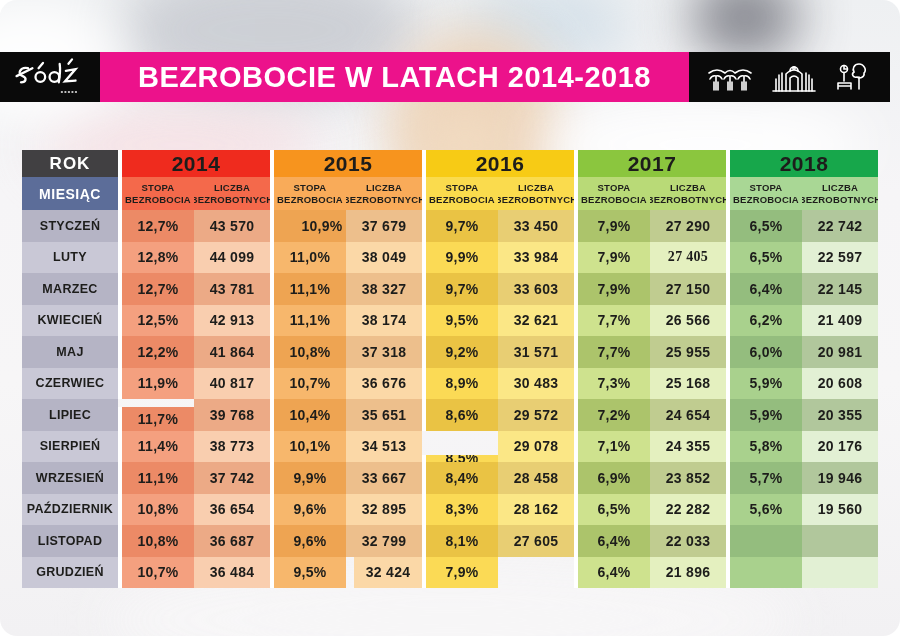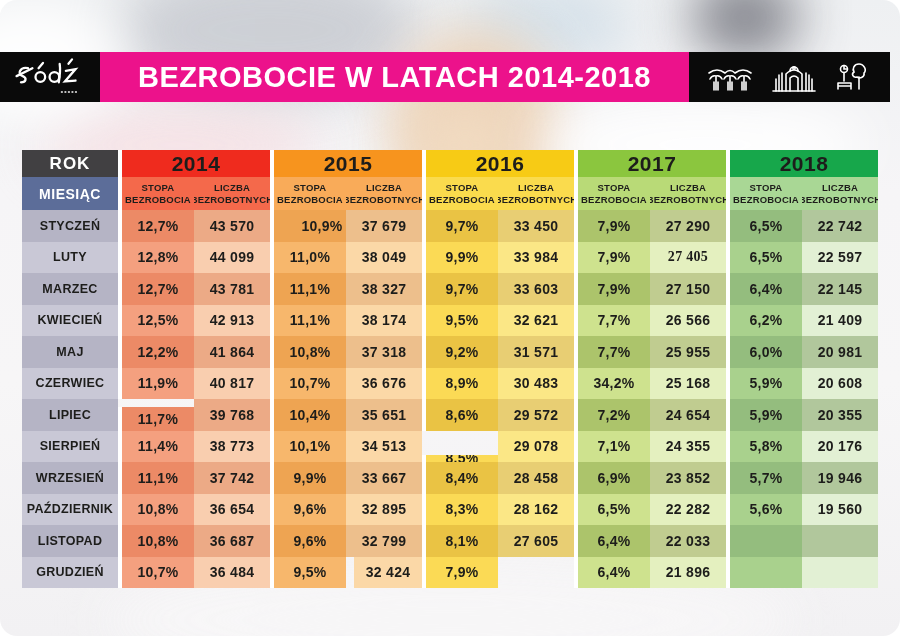--- a/index.html
+++ b/index.html
@@ -211,21 +211,21 @@
       <div class="cell datacell" style="background: rgb(192, 204, 144);">25 955</div>
       <div class="cell datacell sep" style="background: rgb(148, 189, 126);">6,0%</div>
       <div class="cell datacell" style="background: rgb(177, 199, 156);">20 981</div>
       <div class="cell monthcell" style="background: rgb(201, 200, 214);">CZERWIEC</div>
       <div class="cell datacell sep" style="background: rgb(244, 160, 127);">11,9%</div>
       <div class="cell datacell" style="background: rgb(249, 206, 175);">40 817</div>
       <div class="cell datacell sep" style="background: rgb(247, 183, 108);">10,7%</div>
       <div class="cell datacell" style="background: rgb(251, 216, 167);">36 676</div>
       <div class="cell datacell sep" style="background: rgb(251, 218, 85);">8,9%</div>
       <div class="cell datacell" style="background: rgb(251, 231, 134);">30 483</div>
-      <div class="cell datacell sep" style="background: rgb(206, 226, 142);">34,2%</div>
+      <div class="cell datacell sep" style="background: rgb(206, 226, 142);">7,3%</div>
       <div class="cell datacell" style="background: rgb(228, 240, 191);">25 168</div>
       <div class="cell datacell sep" style="background: rgb(169, 209, 141);">5,9%</div>
       <div class="cell datacell" style="background: rgb(226, 240, 212);">20 608</div>
       <div class="cell monthcell" style="background: rgb(181, 180, 197);">LIPIEC</div>
       <div class="cell datacell sep" style="background: rgb(236, 138, 102); margin-top: 8px;">11,7%</div>
       <div class="cell datacell" style="background: rgb(236, 170, 134);">39 768</div>
       <div class="cell datacell sep" style="background: rgb(238, 164, 82);">10,4%</div>
       <div class="cell datacell" style="background: rgb(237, 191, 140);">35 651</div>
       <div class="cell datacell sep" style="background: rgb(234, 195, 68);">8,6%</div>
       <div class="cell datacell" style="background: rgb(232, 206, 115);">29 572</div>

